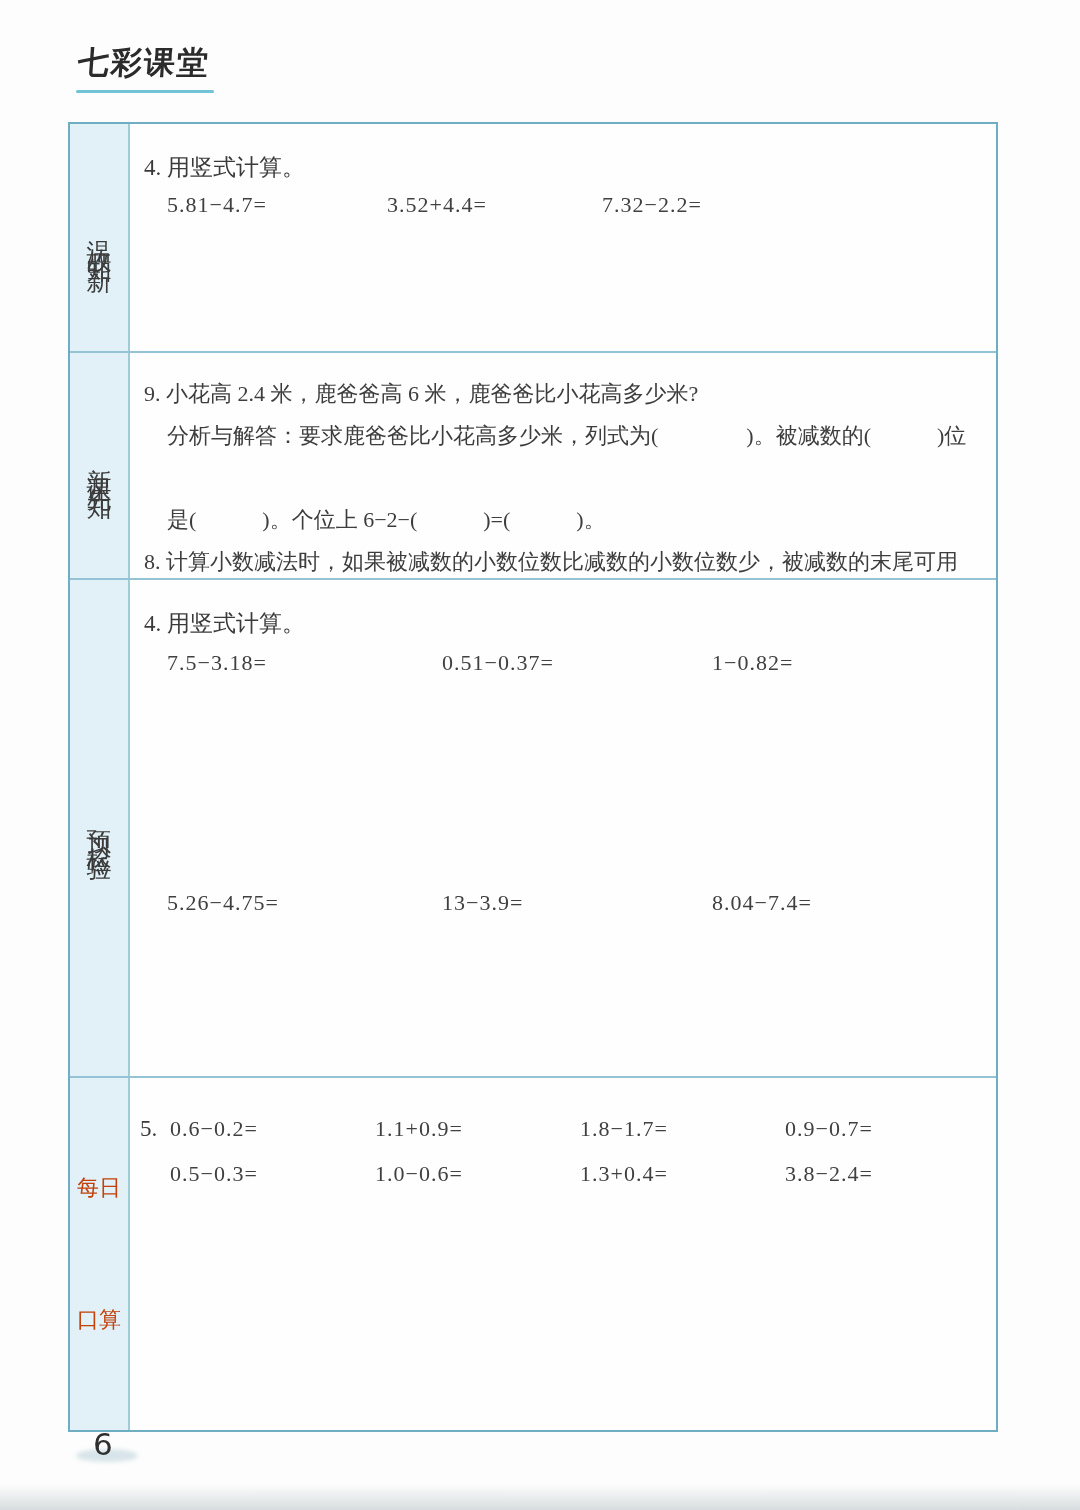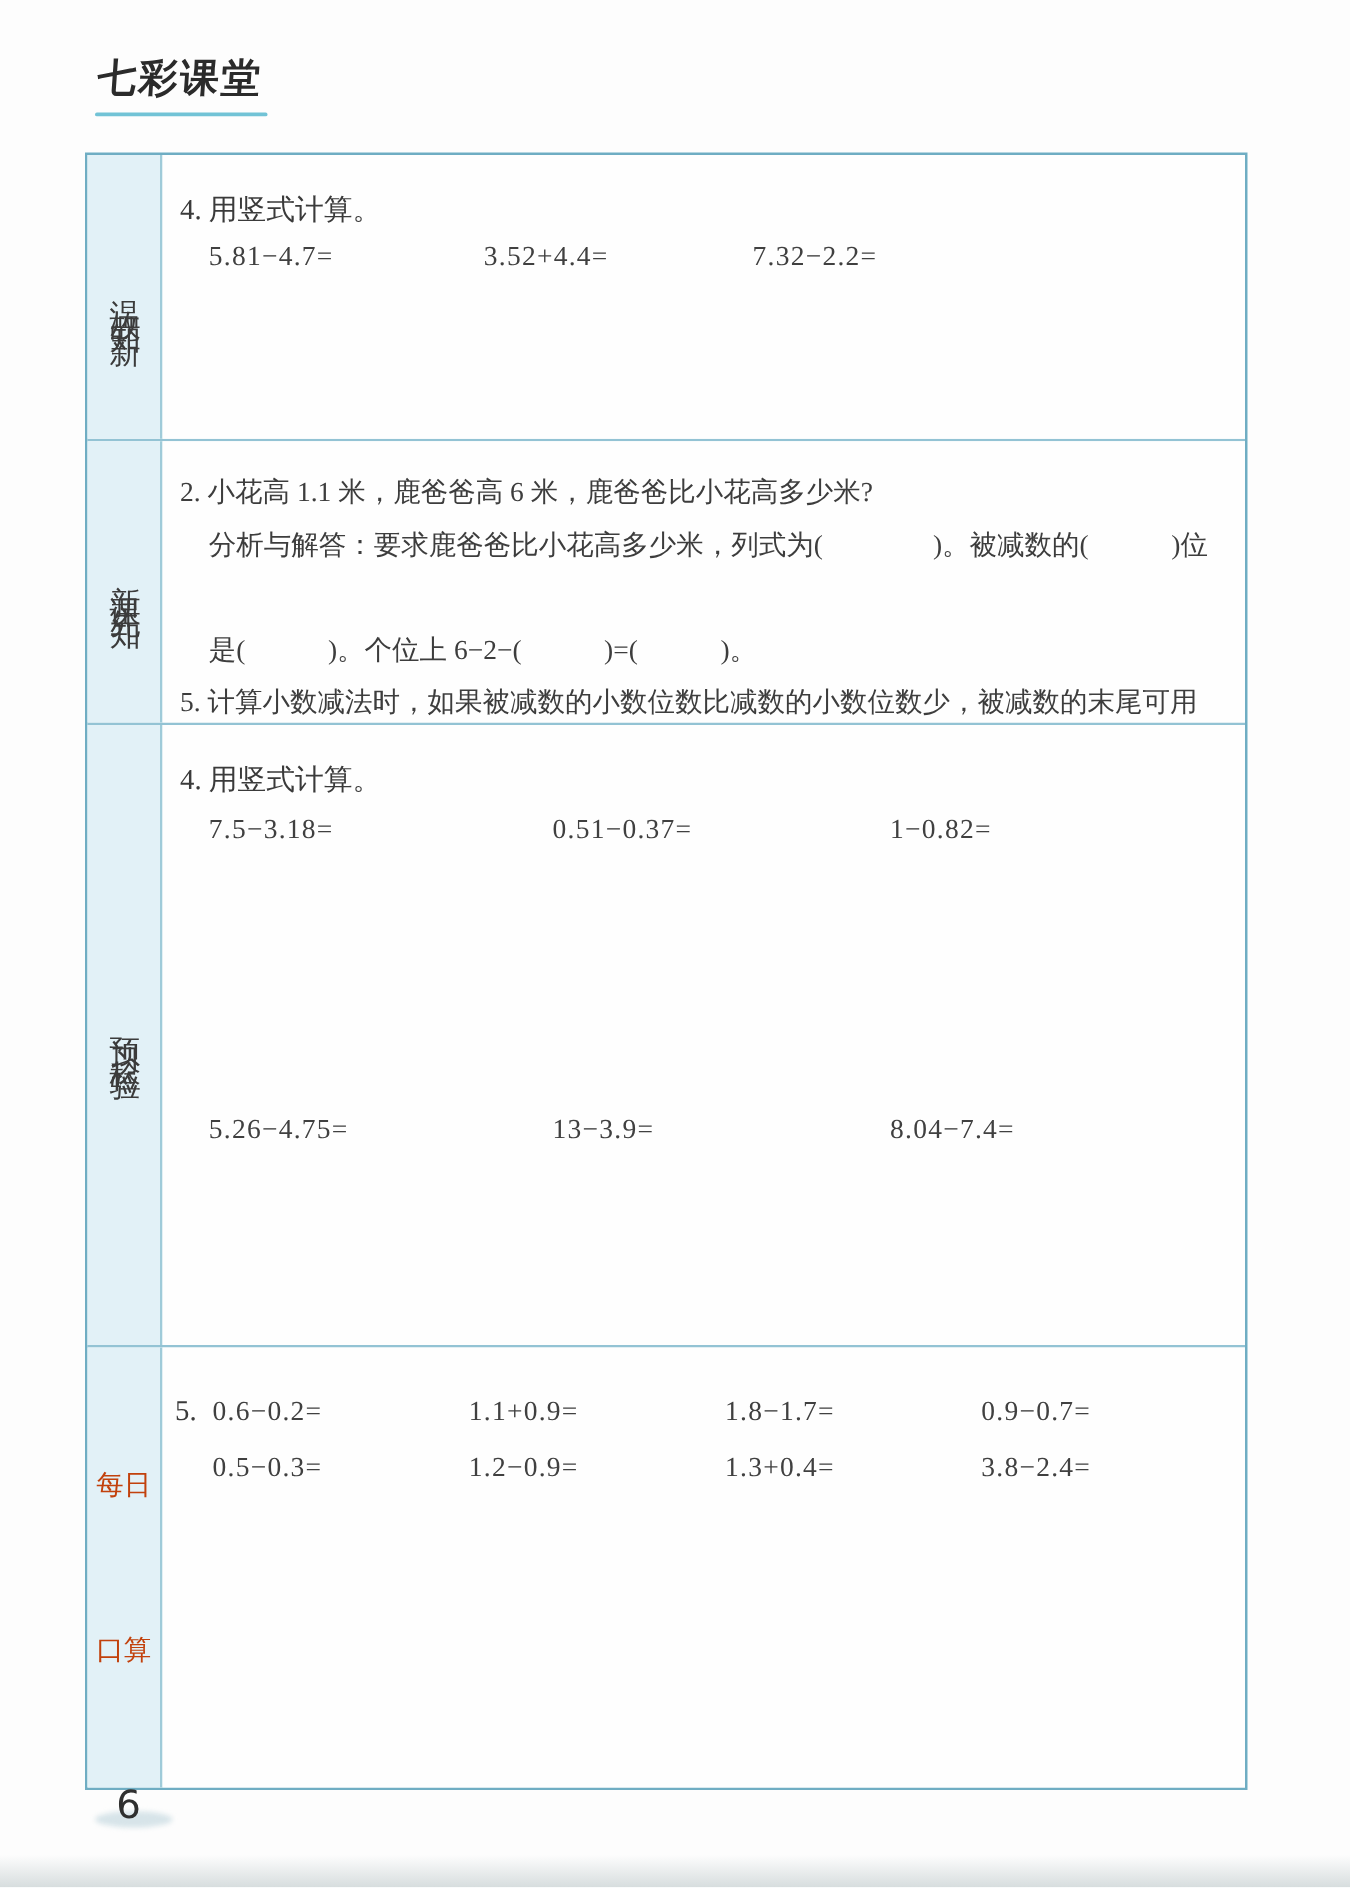--- a/index.html
+++ b/index.html
@@ -109,24 +109,24 @@
         <span class="eq c2">3.52+4.4=</span>
         <span class="eq c3">7.32−2.2=</span>
       </div>
     </div>
 
     <div class="t-row" style="height:274px;">
       <div class="t-side">
         <div class="side-label-vertical">新课先知</div>
       </div>
       <div class="t-content">
-        <div class="text-line l0">2. 小花高 1.1 米，鹿爸爸高 6 米，鹿爸爸比小花高多少米?</div>
+        <div class="text-line l0">9. 小花高 2.4 米，鹿爸爸高 6 米，鹿爸爸比小花高多少米?</div>
         <div class="text-line l1">分析与解答：要求鹿爸爸比小花高多少米，列式为(　　　　)。被减数的(　　　)位</div>
         <div class="text-line l3">是(　　　)。个位上 6−2−(　　　)=(　　　)。</div>
-        <div class="text-line l4">5. 计算小数减法时，如果被减数的小数位数比减数的小数位数少，被减数的末尾可用</div>
+        <div class="text-line l4">8. 计算小数减法时，如果被减数的小数位数比减数的小数位数少，被减数的末尾可用</div>
         <div class="text-line l5">(　　　)补足再减。</div>
       </div>
     </div>
 
     <div class="t-row" style="height:600px;">
       <div class="t-side">
         <div class="side-label-vertical">预习检验</div>
       </div>
       <div class="t-content">
         <div class="q-header">4. 用竖式计算。</div>
@@ -153,21 +153,21 @@
       <div class="t-content">
         <span class="q5-num">5.</span>
         <div class="r4a">
           <span class="eq r4-c1">0.6−0.2=</span>
           <span class="eq r4-c2">1.1+0.9=</span>
           <span class="eq r4-c3">1.8−1.7=</span>
           <span class="eq r4-c4">0.9−0.7=</span>
         </div>
         <div class="r4b">
           <span class="eq r4-c1">0.5−0.3=</span>
-          <span class="eq r4-c2">1.2−0.9=</span>
+          <span class="eq r4-c2">1.0−0.6=</span>
           <span class="eq r4-c3">1.3+0.4=</span>
           <span class="eq r4-c4">3.8−2.4=</span>
         </div>
       </div>
     </div>
 
   </div>
 
   <div class="page-num-shadow"></div>
   <div class="page-number">6</div>

